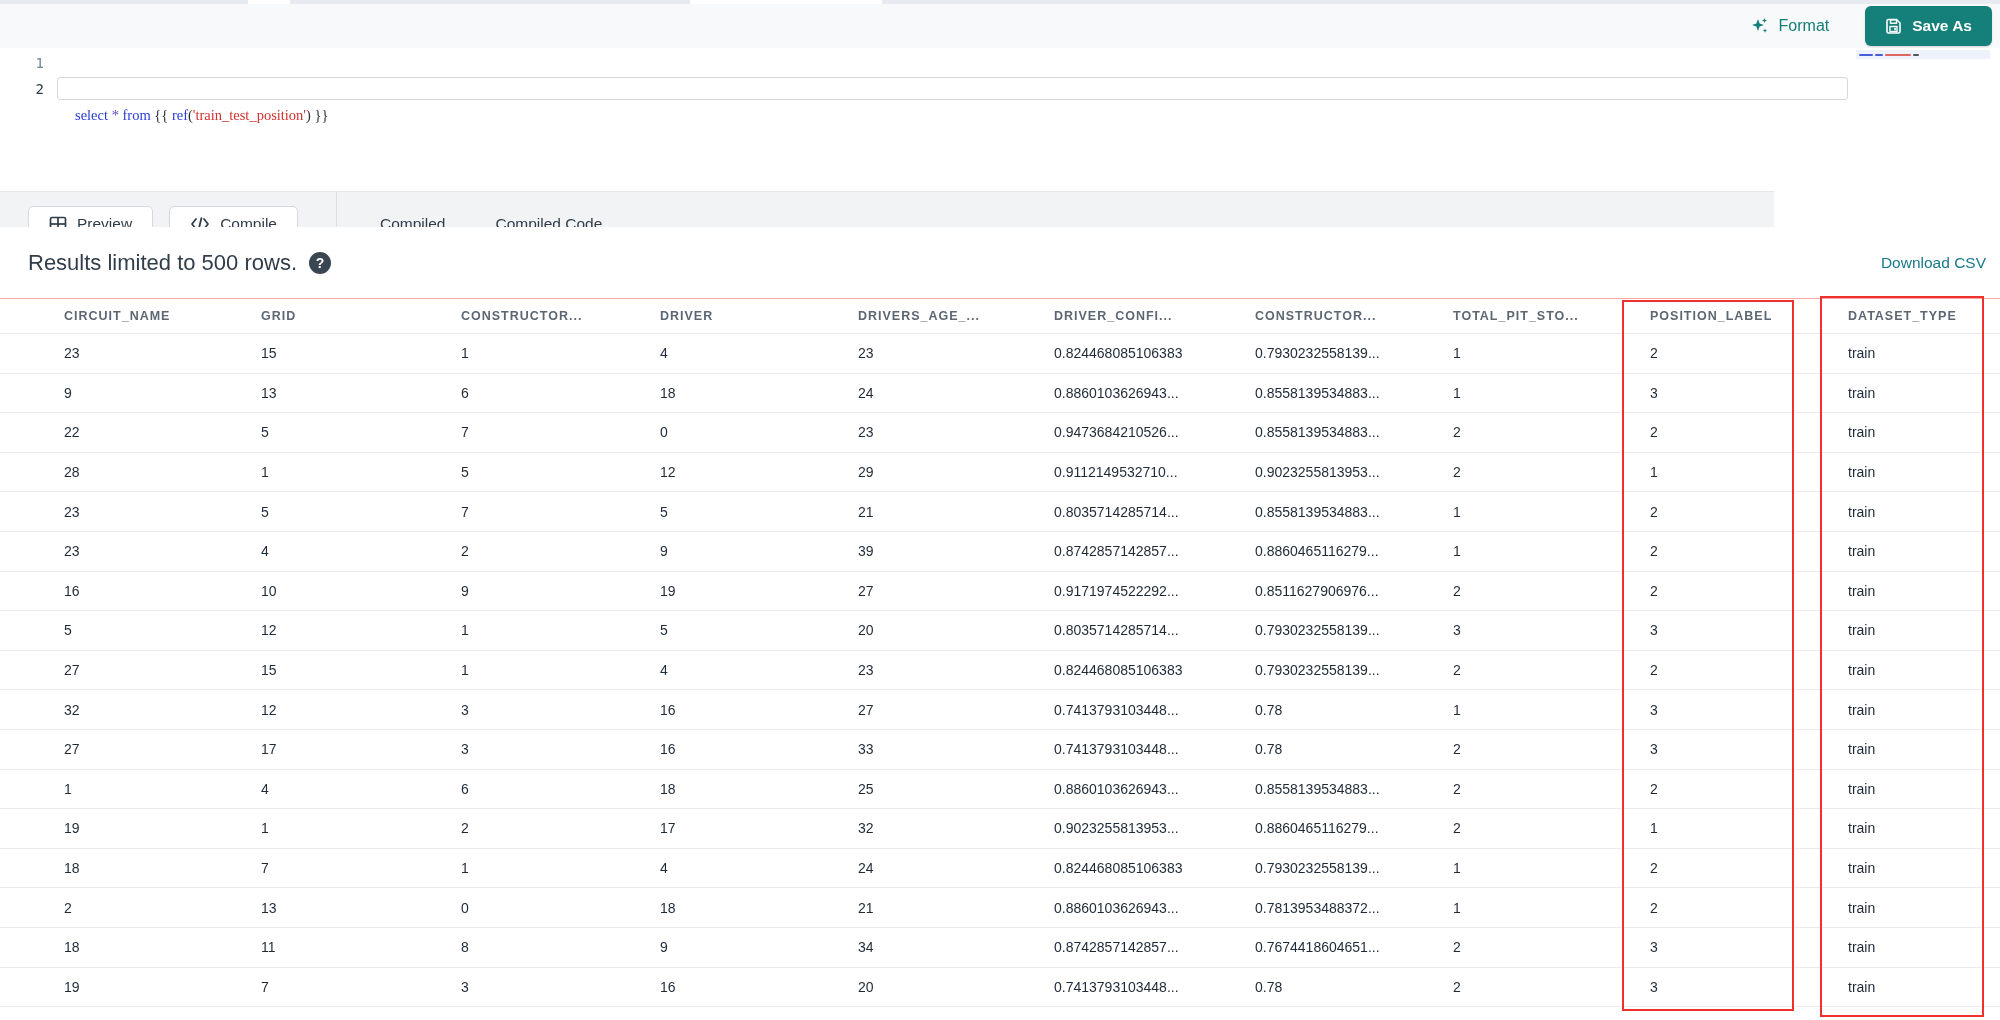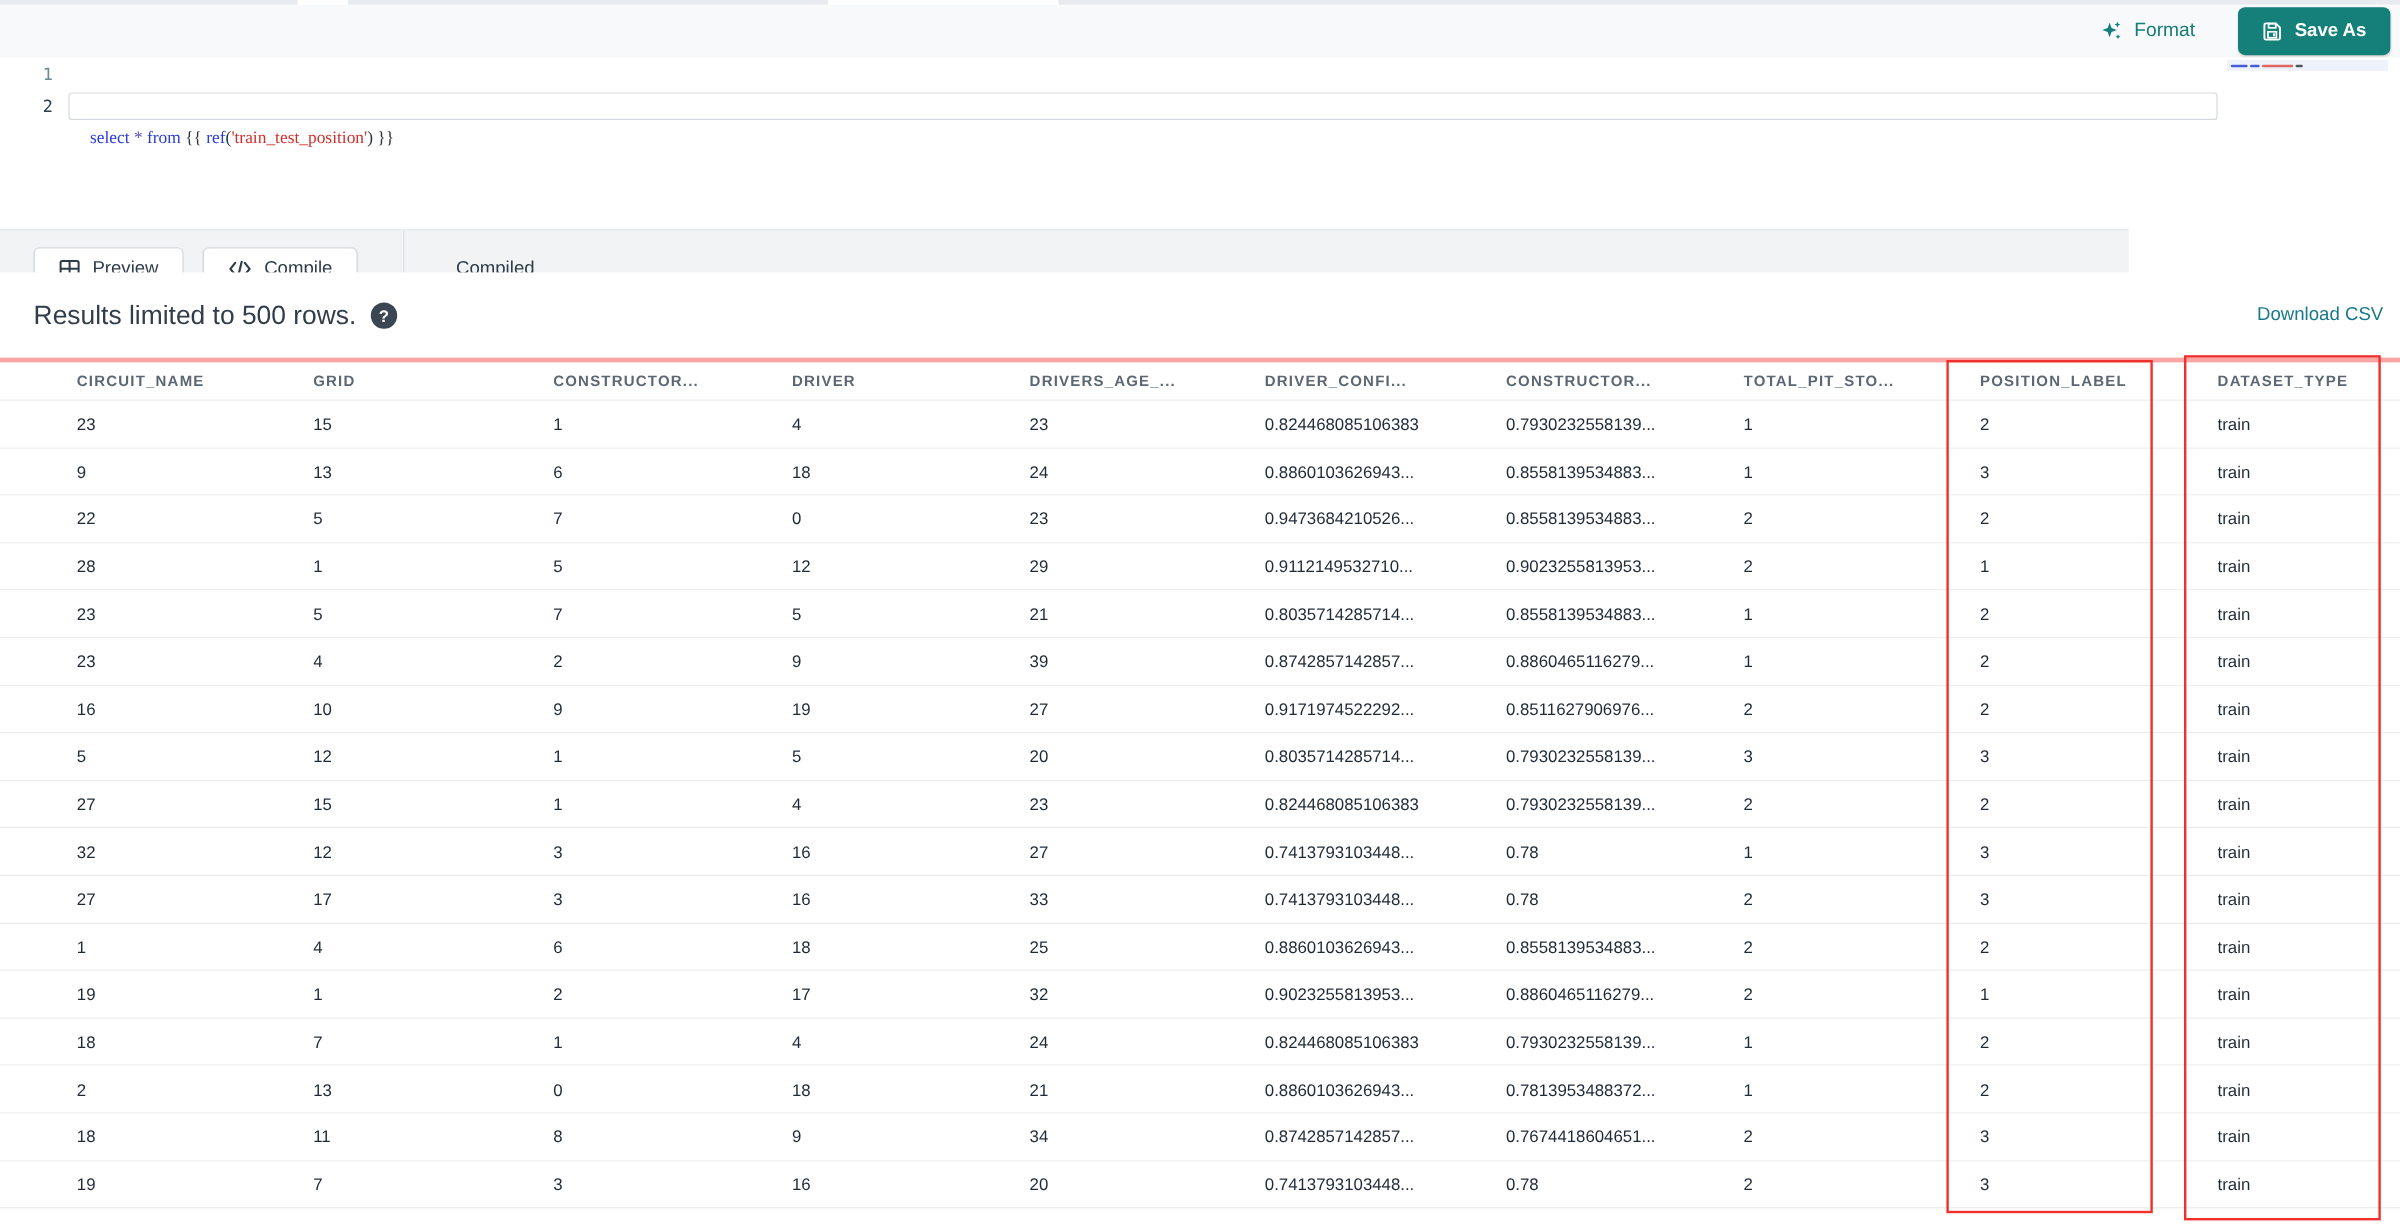--- a/index.html
+++ b/index.html
@@ -61,21 +61,21 @@
   .results-msg { margin-left:28px; font-size:22px; color:#323d4a; }
   .help-icon { width:22px; height:22px; border-radius:50%; background:#3a4651; color:#fff;
     font-size:14px; font-weight:700; display:inline-flex; align-items:center;
     justify-content:center; margin-left:12px; cursor:pointer; }
   .download-csv { margin-left:auto; margin-right:14px; color:#17798a; font-size:15.5px; cursor:pointer; }
 
   
   .results-table { position:absolute; top:298px; left:0; width:2000px; }
   .tgrid { display:grid; grid-template-columns:197px 200px 199px 198px 196px 201px 198px 197px 198px 152px;
     padding-left:64px; align-items:center; }
-  .thead { height:36px; border-top:4px solid #fca5a5; border-bottom:1px solid #e7eaec; }
+  .thead { height:36px; border-top:1px solid #fca5a5; border-bottom:1px solid #e7eaec; }
   .thead .th { font-size:12.5px; font-weight:700; letter-spacing:.08em; color:#5c6773;
     white-space:nowrap; overflow:hidden; }
   .trow { height:39.6px; border-bottom:1px solid #e9ecef; background:#fff; }
   .trow .td { font-size:14px; color:#1f2a37; white-space:nowrap; overflow:hidden; }
 
   
   .anno { position:absolute; border:2.5px solid #f0302c; background:transparent; pointer-events:none; }
   .anno-1 { left:1622px; top:300px; width:172px; height:711px; }
   .anno-2 { left:1820px; top:296px; width:164px; height:721px; }
 
@@ -156,20 +156,23 @@
         </span>
         <span>Compile</span>
       </button>
     </div>
     <div class="vdivider"></div>
     <div class="tabs" id="result-tabs">
         <div class="tab active">
           <span>Compiled</span>
           <span class="underline"></span>
         </div>
+        <div class="tab">
+          <span>Compiled Code</span>
+        </div>
       </div>
   </div>
 
   <div class="results-info">
     <span class="results-msg">Results limited to 500 rows.</span>
     <span class="help-icon">?</span>
     <span class="download-csv">Download CSV</span>
   </div>
 
   <div class="results-table">

